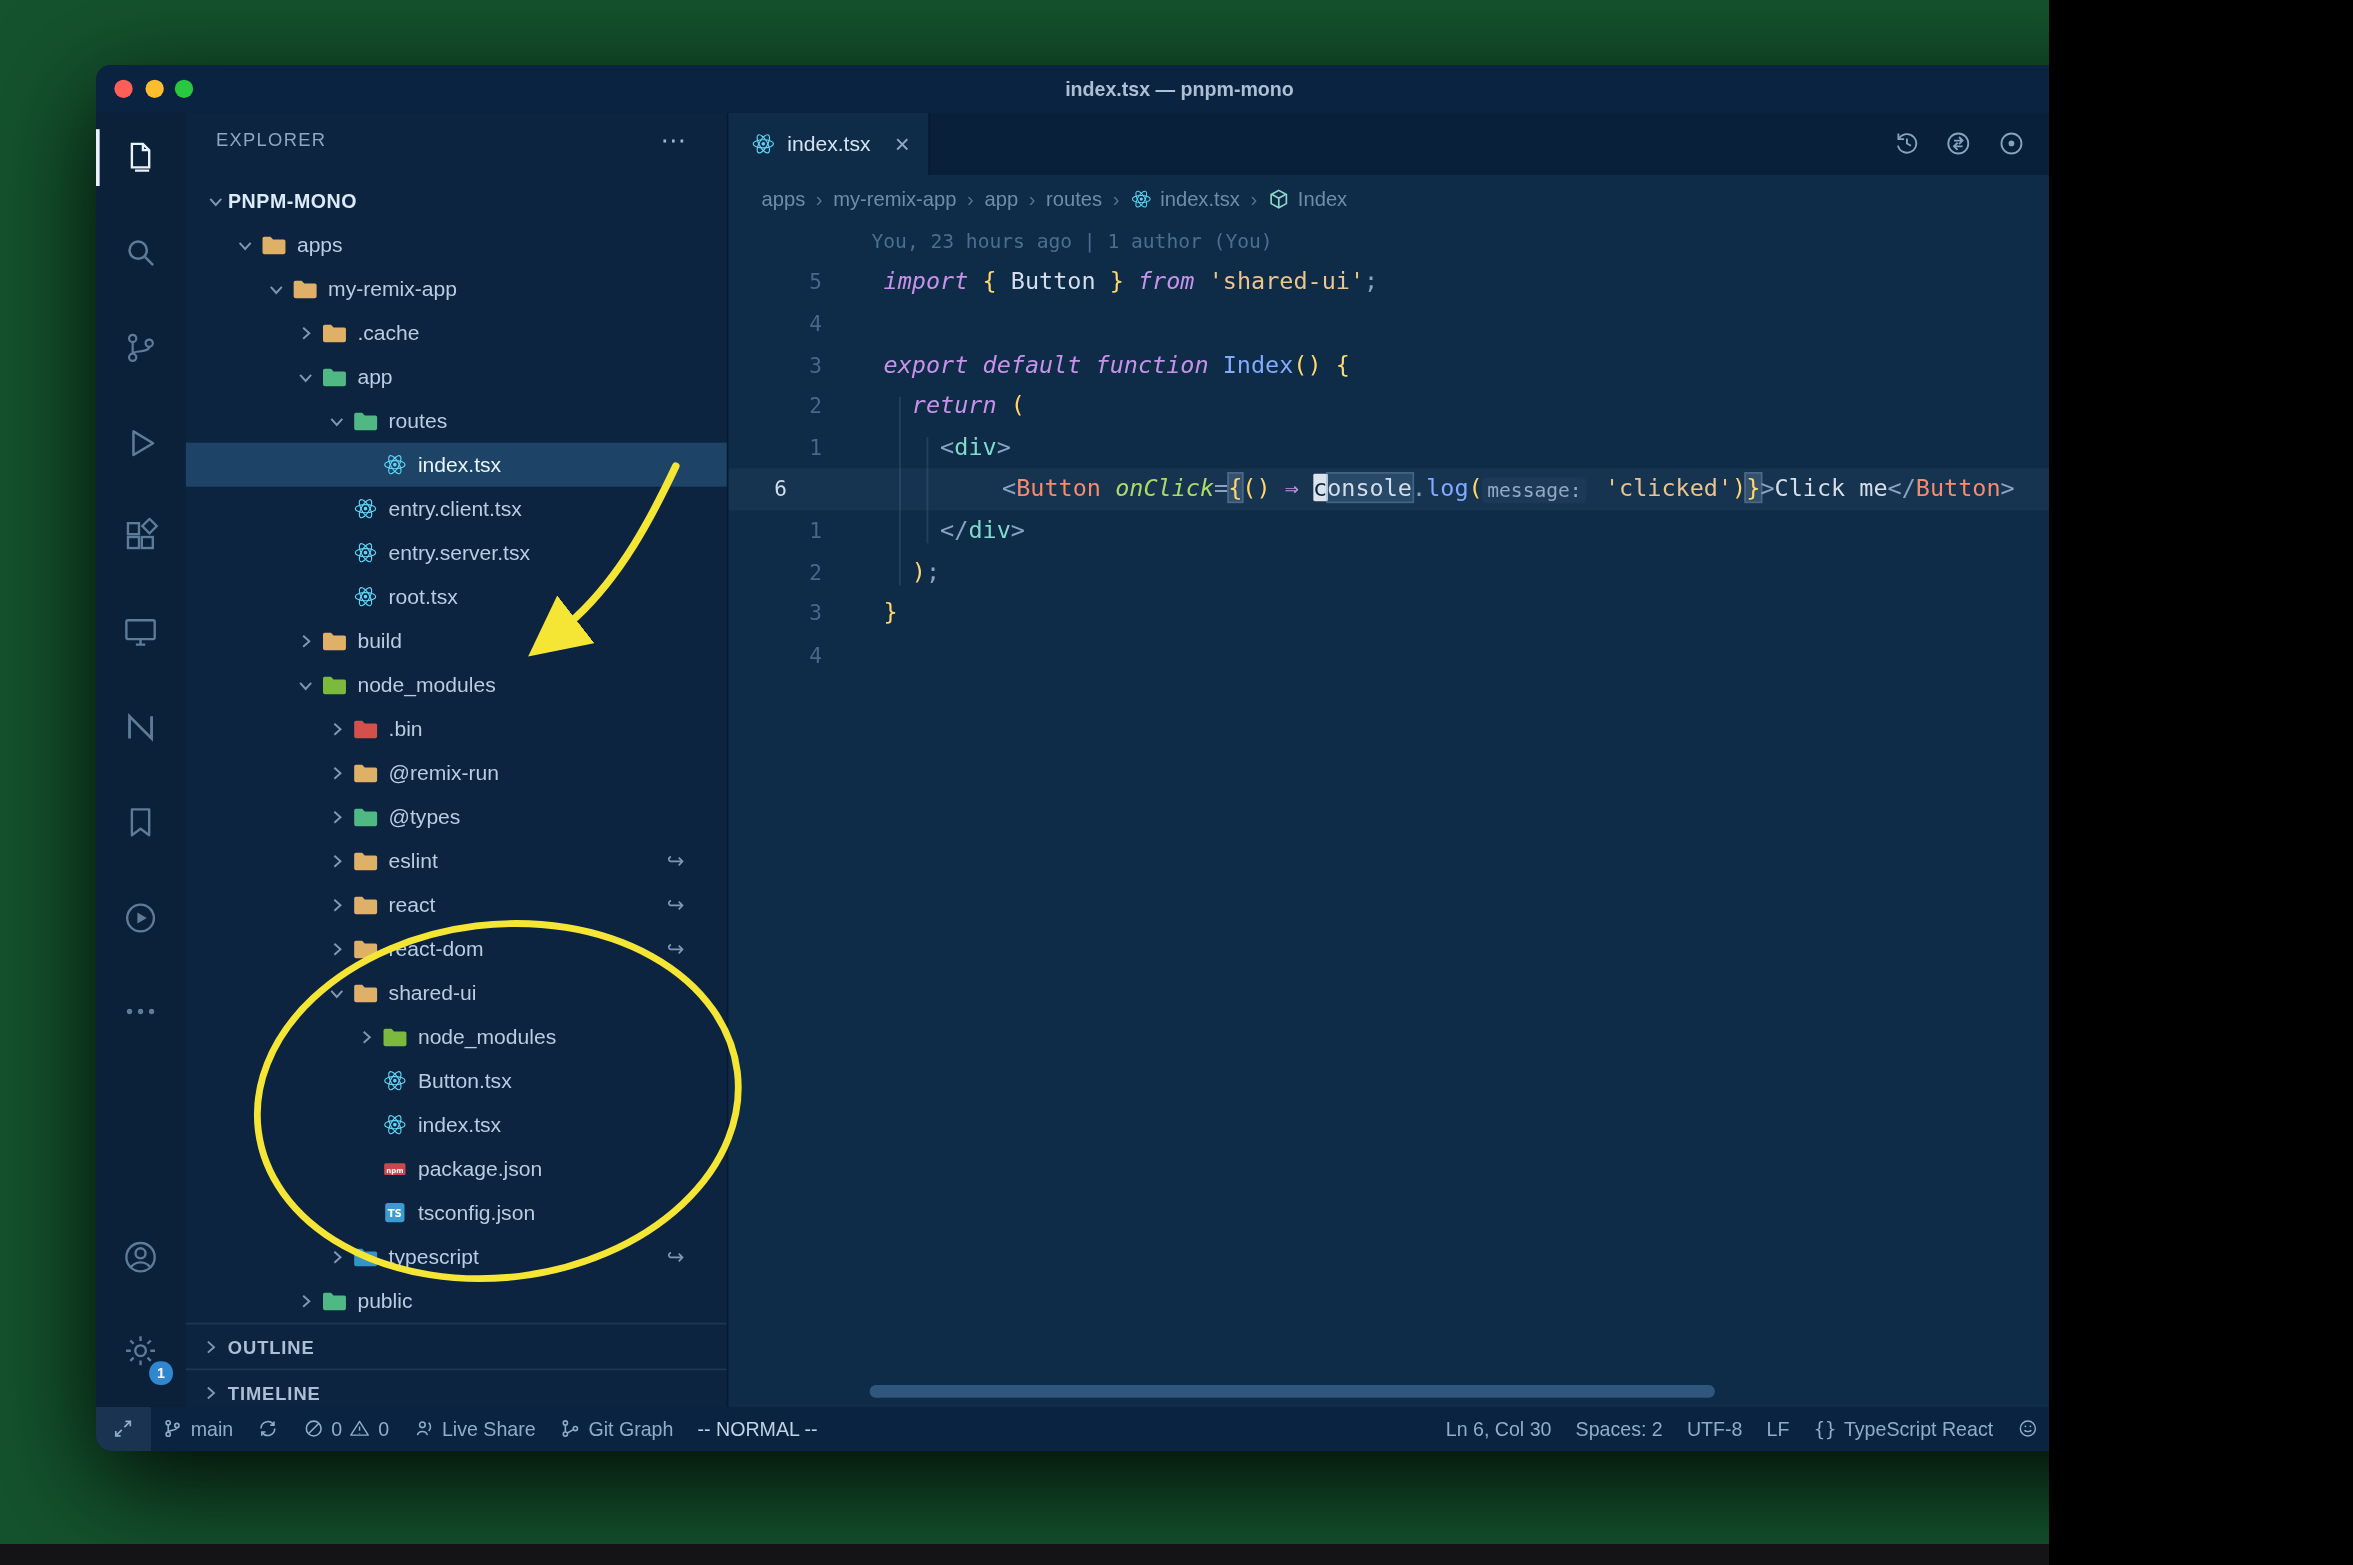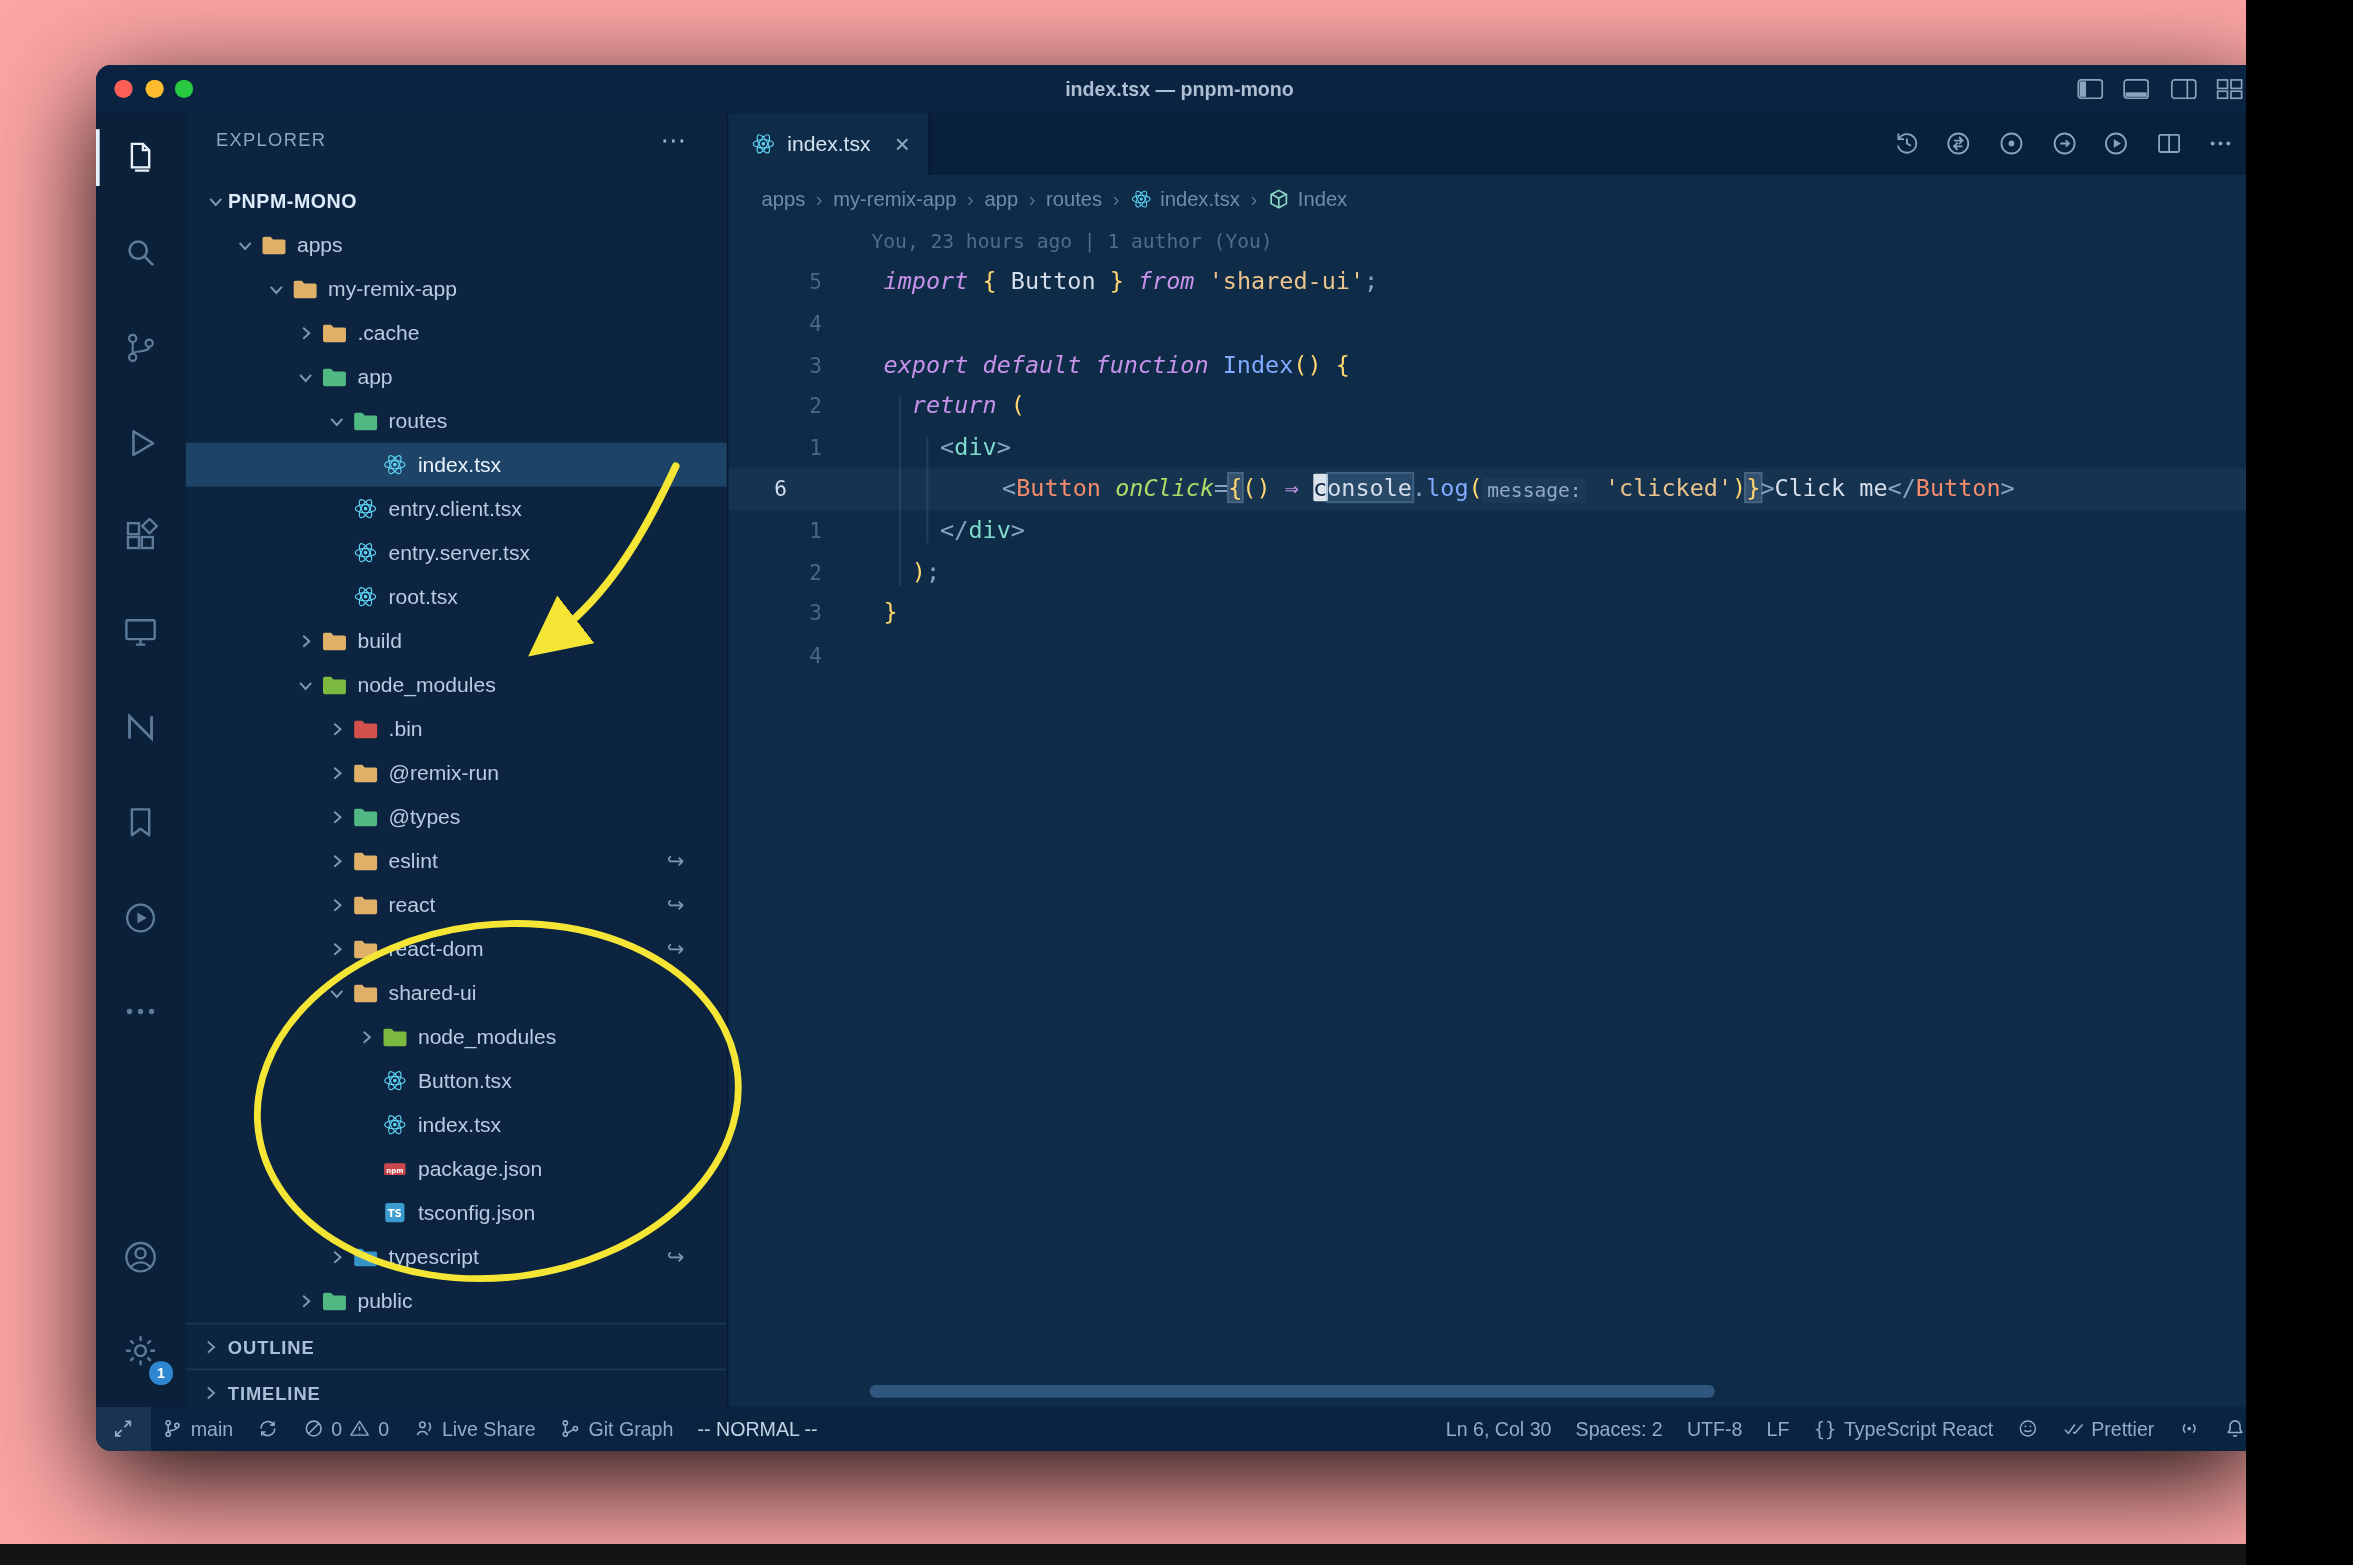--- a/index.html
+++ b/index.html
@@ -1,16 +1,16 @@
 <!DOCTYPE html>
 <html style="font-size:13px"><head>
 <meta charset="utf-8">
 <style>
   html,body{margin:0;padding:0;background:#000;}
-  #stage{position:relative;width:2246px;height:1565px;background:#fca5a5;overflow:hidden;font-family:"Liberation Sans",sans-serif;}
+  #stage{position:relative;width:2049px;height:1565px;background:#14532d;overflow:hidden;font-family:"Liberation Sans",sans-serif;}
   #bottom-strip{position:absolute;left:0;right:0;top:1544px;height:21.4px;background:#141417;}
 
   
   #app{position:absolute;left:96px;top:65px;width:1182px;height:756px;
        transform:scale(1.83333);transform-origin:0 0;border-radius:8.2px;overflow:hidden;
        background:#0c2440;box-shadow:0 16.5px 58px rgba(0,0,0,.9);display:flex;flex-direction:column;}
 
   
   .titlebar{height:26px;flex:none;position:relative;background:#0a2340;display:flex;align-items:center;}
   .lights{display:flex;gap:6.6px;margin-left:10px;z-index:2;}

